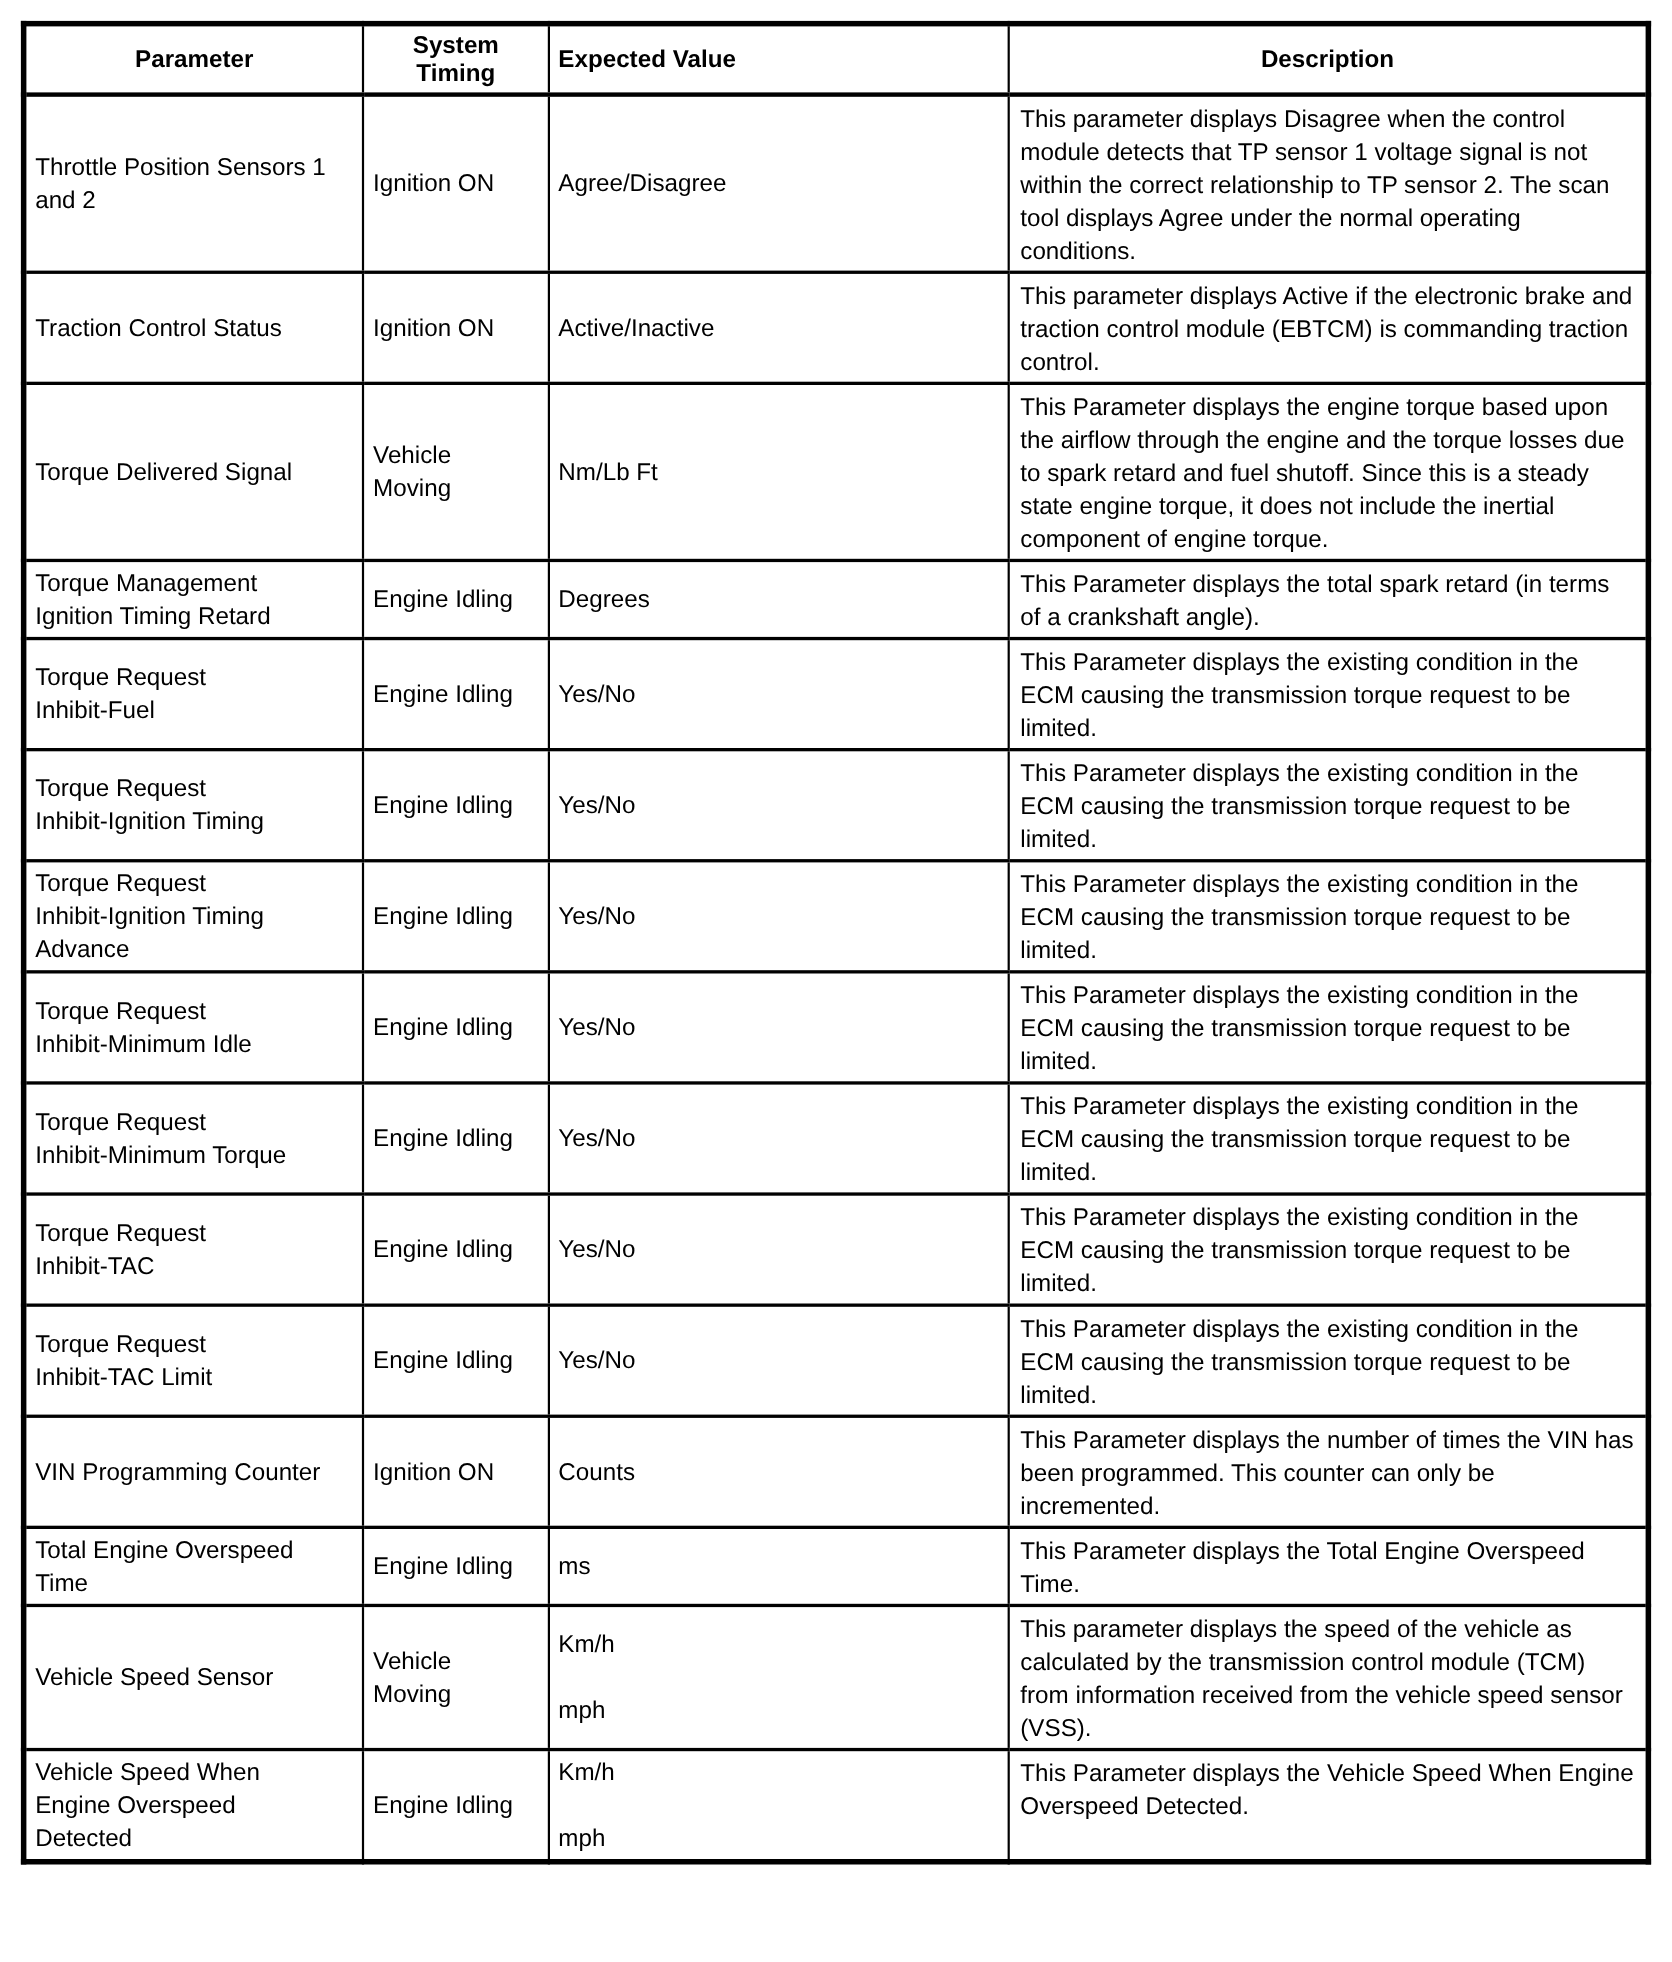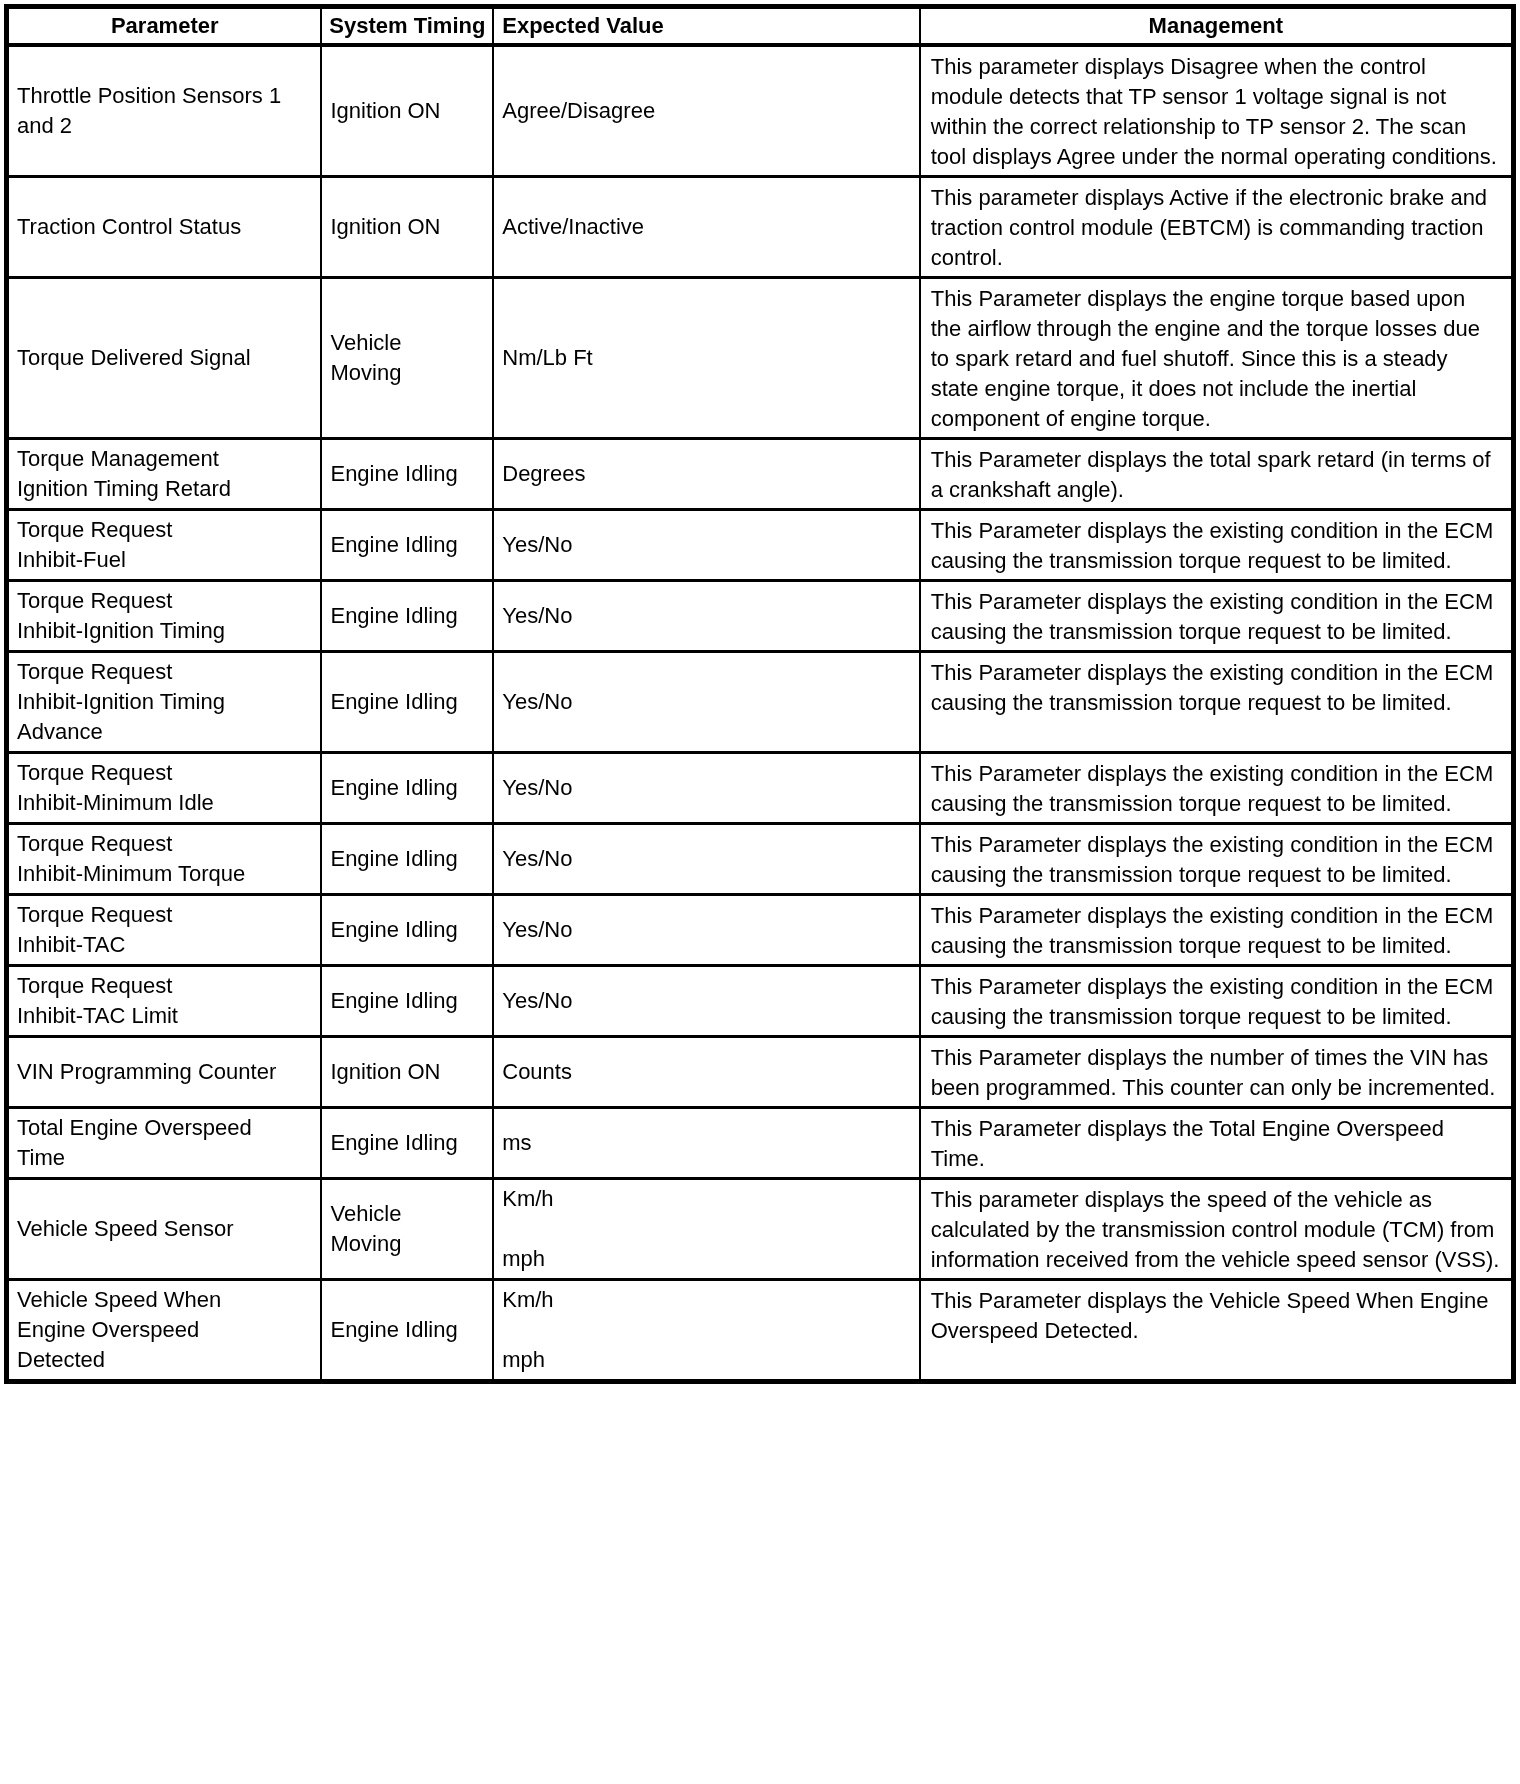--- a/index.html
+++ b/index.html
@@ -3,21 +3,21 @@
 <meta charset="utf-8">
 <style>
   html, body {
     margin: 0;
     padding: 0;
     background: #ffffff;
     color: #000000;
     font-family: "Liberation Sans", sans-serif;
   }
   .page {
-    padding: 4px;
+    padding: 19px;
   }
   table.param-table {
     width: 100%;
     border-collapse: collapse;
     border: 5px solid #000000;
     table-layout: fixed;
   }
   th {
     border: 2px solid #000000;
     border-bottom: 4px solid #000000;
@@ -57,21 +57,21 @@
       <col style="width:20.9%">
       <col style="width:11.4%">
       <col style="width:28.3%">
       <col style="width:39.4%">
     </colgroup>
     <thead>
       <tr>
         <th class="h-param">Parameter</th>
         <th class="h-state">System Timing</th>
         <th class="h-expected">Expected Value</th>
-        <th class="h-desc">Management</th>
+        <th class="h-desc">Description</th>
       </tr>
     </thead>
     <tbody>
         <tr>
           <td class="cell-param">Throttle Position Sensors 1
 and 2</td>
           <td class="cell-state">Ignition ON</td>
           <td class="cell-expected">Agree/Disagree</td>
           <td class="cell-desc">This parameter displays Disagree when the control module detects that TP sensor 1 voltage signal is not within the correct relationship to TP sensor 2. The scan tool displays Agree under the normal operating conditions.</td>
         </tr>

